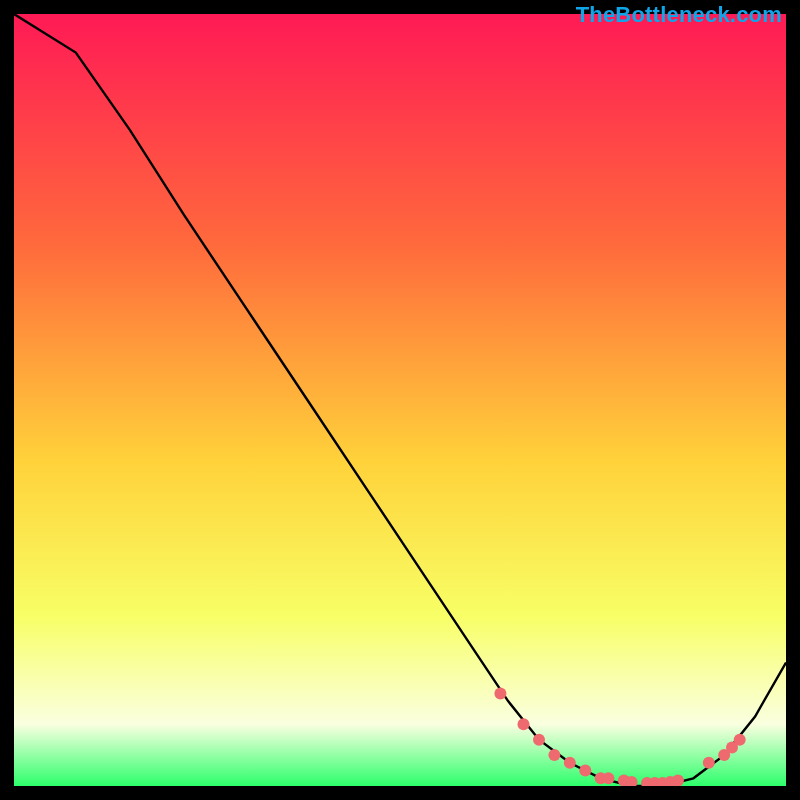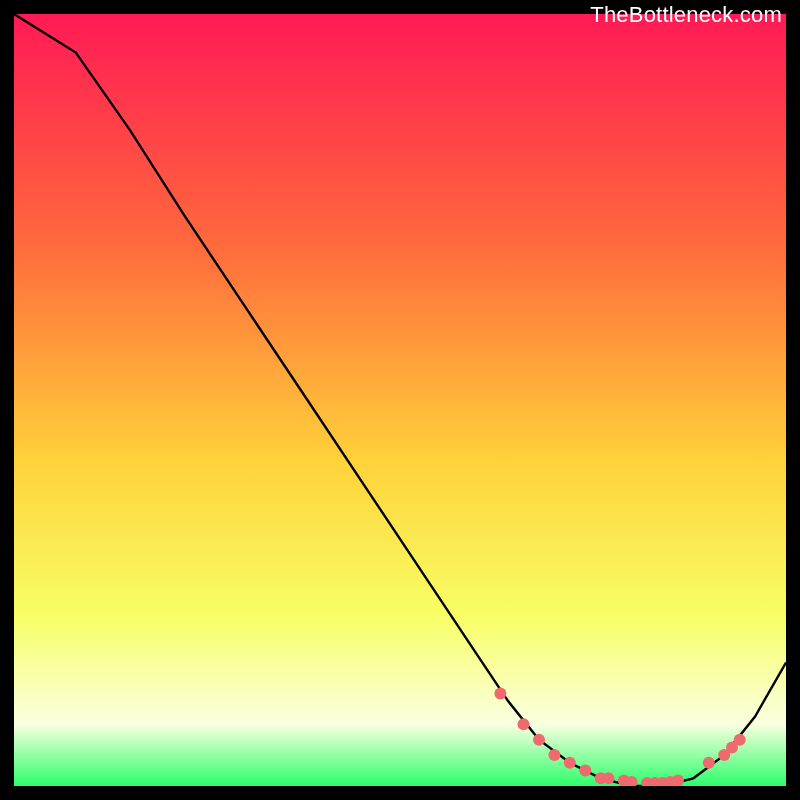--- a/index.html
+++ b/index.html
@@ -23,24 +23,24 @@
     position: absolute;
     left: 0;
     top: 0;
     width: 772px;
     height: 772px;
   }
   .watermark {
     position: absolute;
     top: 2px;
     right: 18px;
-    color: #ffffff;
+    color: #0ea5e9;
     font-size: 22px;
     letter-spacing: 0.2px;
-    font-weight: 400;
+    font-weight: 700;
   }
 </style>
 </head>
 <body>
 
 <div class="frame">
   <svg class="plot" viewBox="0 0 772 772">
     <defs>
       <linearGradient id="bg-grad" x1="0" y1="0" x2="0" y2="1">
         <stop offset="0%" stop-color="#ff1a55"></stop>

